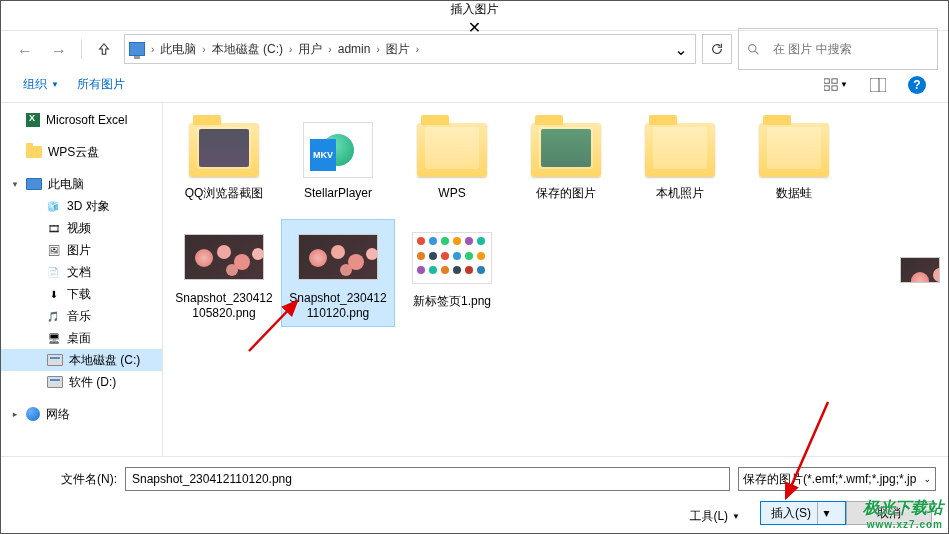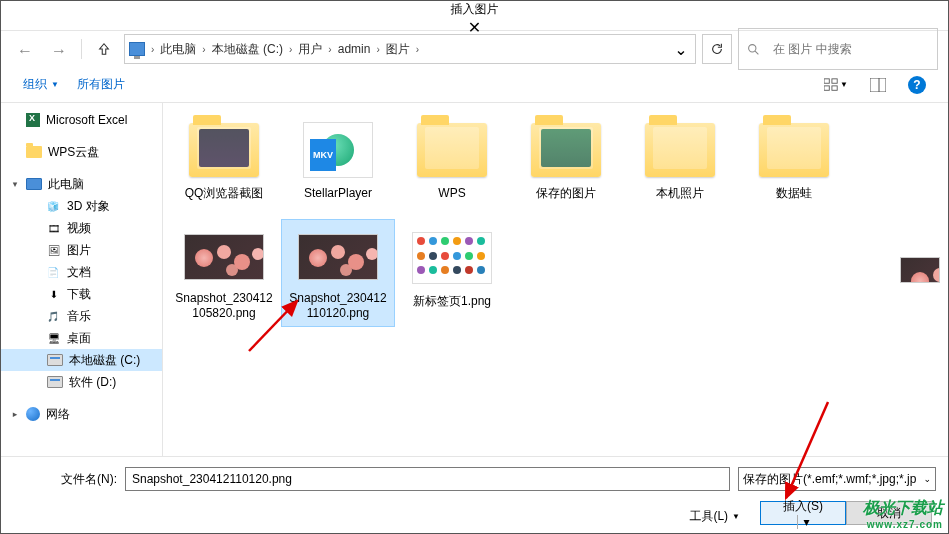--- a/index.html
+++ b/index.html
@@ -80,21 +80,21 @@
 
 
 .bottom { border-top: 1px solid #e5e5e5; padding: 10px 12px 8px; }
 .filename-row { display: flex; align-items: center; gap: 8px; margin-bottom: 10px; }
 .filename-label { font-size: 12px; margin-left: 48px; }
 .filename-input { flex: 1; height: 24px; border: 1px solid #7a7a7a; padding: 0 6px; font-size: 12px; }
 .filetype-select { width: 198px; height: 24px; border: 1px solid #7a7a7a; font-size: 12px; padding: 0 4px; display:flex; align-items:center; justify-content:space-between; cursor:pointer; white-space:nowrap; overflow:hidden; }
 .buttons-row { display: flex; justify-content: flex-end; align-items: flex-end; padding-right: 4px; }
 .tools-dd { font-size: 12px; cursor: pointer; display:flex; align-items:center; gap:4px; margin-right: 20px; }
 .btn { min-width: 86px; height: 24px; border: 1px solid #adadad; background: #e1e1e1; font-size: 12px; cursor: pointer; display: flex; align-items: center; justify-content: center; }
-.btn.primary { border: 1px solid #0078d7; background:#e5f1fb;flex-direction:column; }
+.btn.primary { border: 1px solid #0078d7; background:#e5f1fb; }
 .btn.split { padding-right:0; }
 .btn.split .dd-part { border-left:1px solid #adadad; width:18px; height:100%; display:flex; align-items:center; justify-content:center; margin-left:6px; }
 
 
 .side-preview { position:absolute; right:8px; top:154px; width:40px; height:26px; border:1px solid #ccc; }
 .watermark { position:absolute; right:6px; bottom:4px; font-size:16px; font-style:italic; color:#1a9e4b; font-weight:bold; text-shadow:0 0 2px #fff; pointer-events:none; }
 .watermark .sub { font-size:10px; color:#1a9e4b; display:block; text-align:right; font-style:normal; letter-spacing:1px; }
 </style>
 </head>
 <body>

